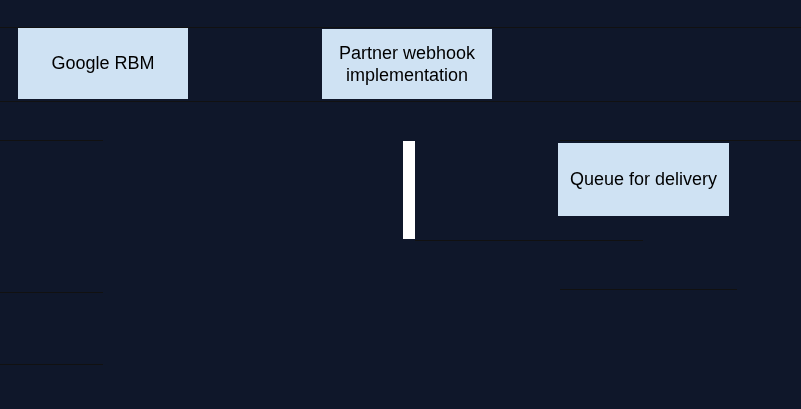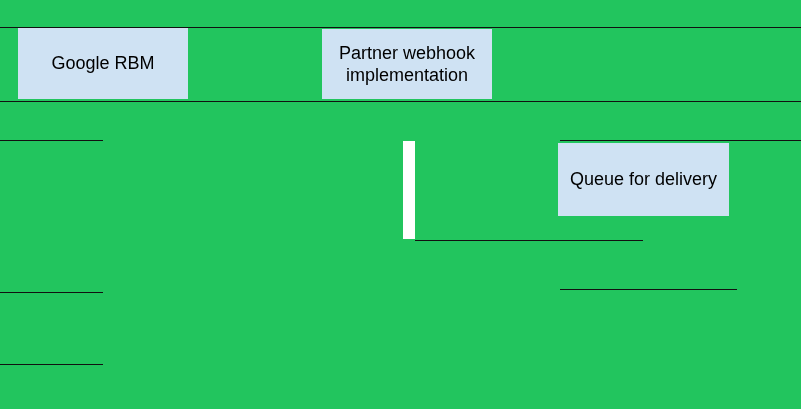--- a/index.html
+++ b/index.html
@@ -4,21 +4,21 @@
 <style>
   html, body {
     margin: 0;
     padding: 0;
     background: #000000;
   }
   #canvas {
     position: relative;
     width: 801px;
     height: 409px;
-    background: #22c55e;
+    background: #0f172a;
     overflow: hidden;
     font-family: "Liberation Sans", sans-serif;
   }
   .node {
     position: absolute;
     background: #cfe2f3;
     color: #000000;
     display: flex;
     align-items: center;
     justify-content: center;

